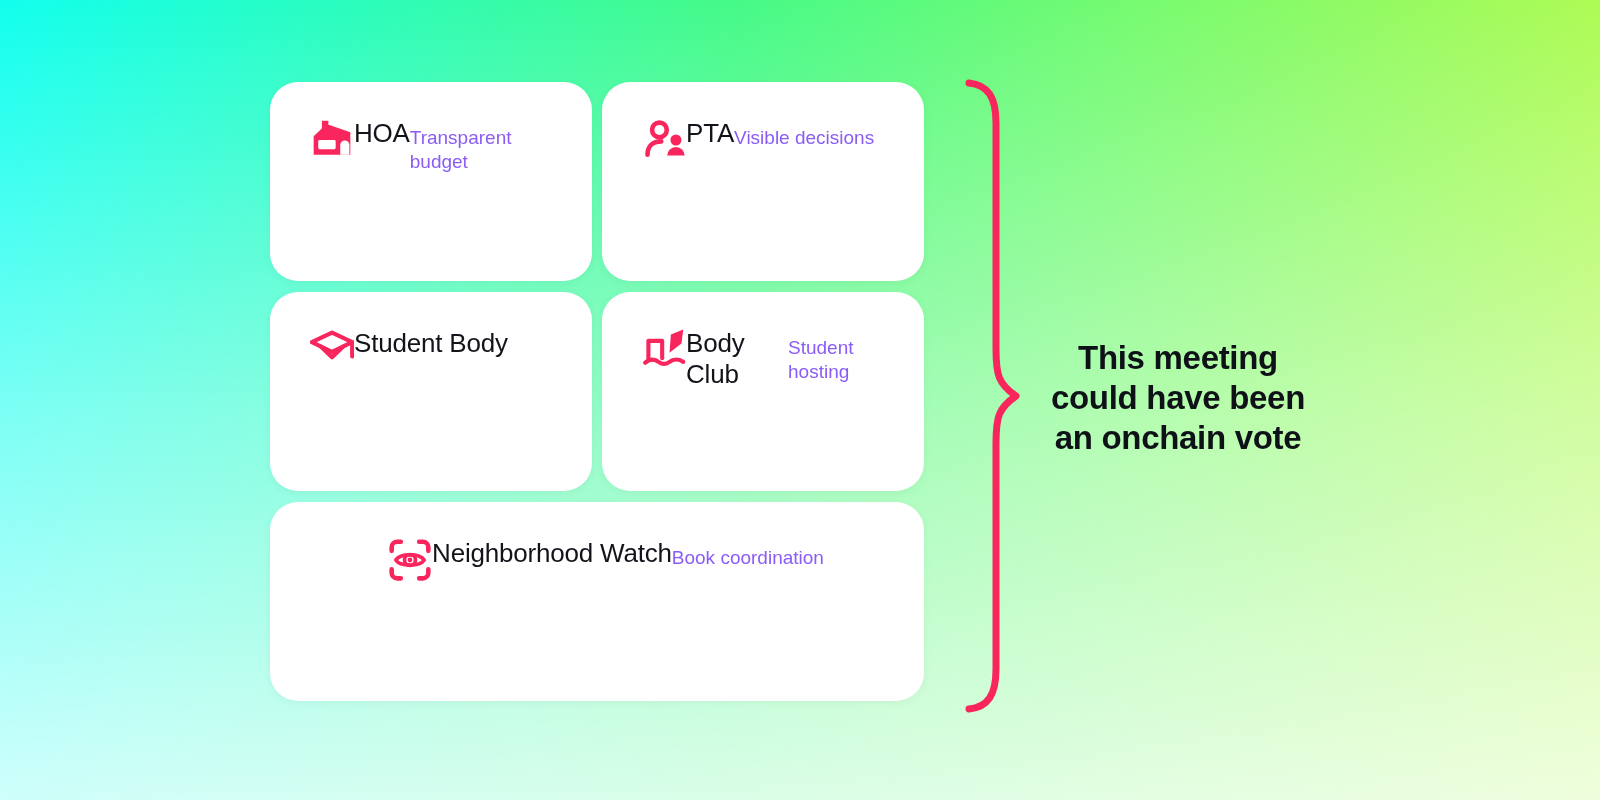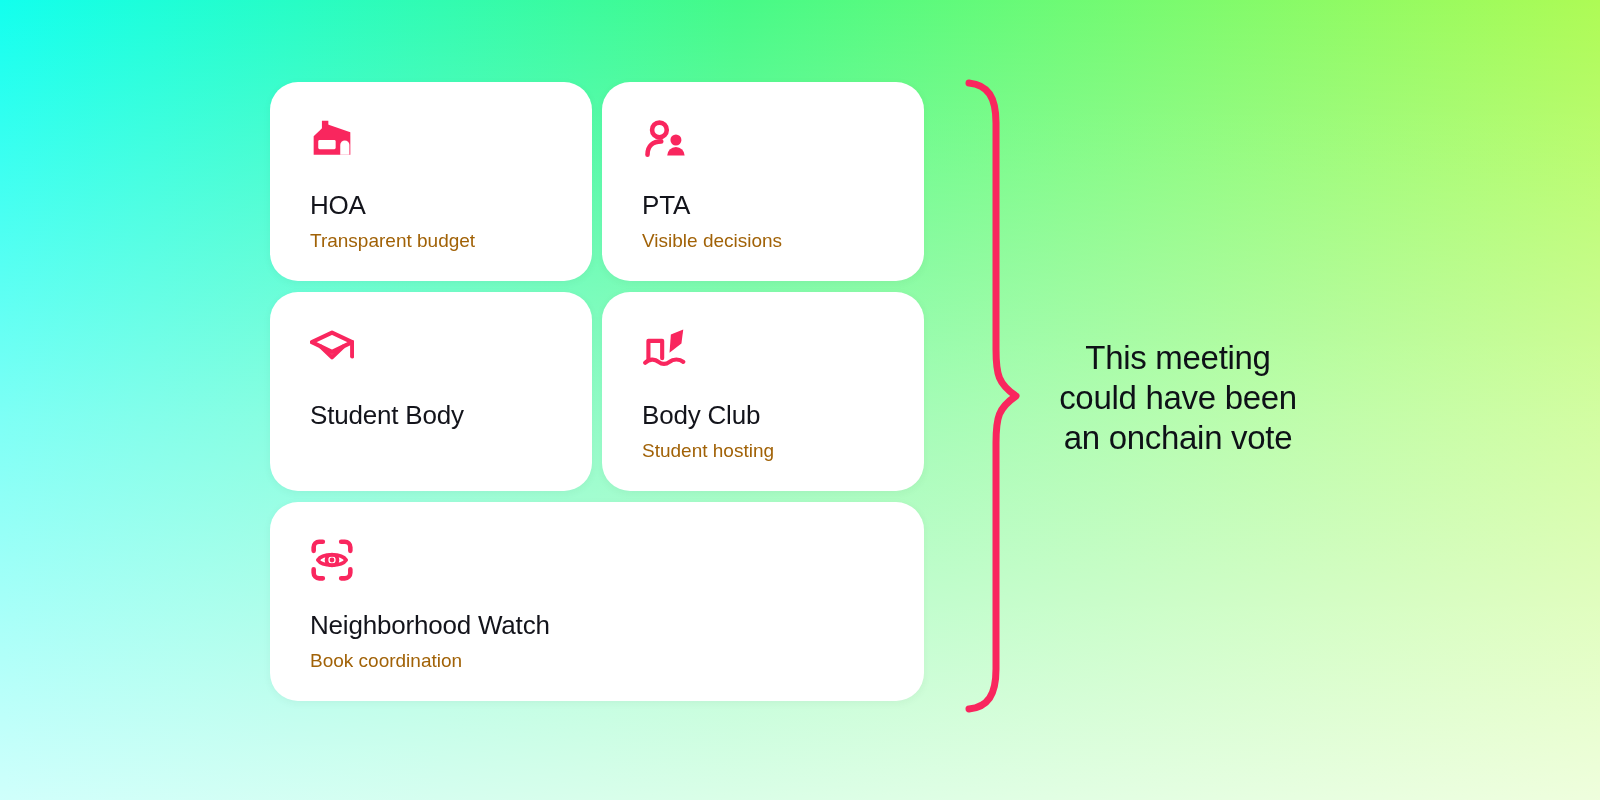--- a/index.html
+++ b/index.html
@@ -26,60 +26,60 @@
     grid-template-rows: 199px 199px 199px;
     column-gap: 10px;
     row-gap: 11px;
   }
   .card {
     background: #ffffff;
     border-radius: 28px;
     padding: 36px 22px 30px 40px;
     box-shadow: 0 2px 8px rgba(20, 60, 40, 0.05);
     display: flex;
-    flex-direction: column;
+    flex-direction: row;
   }
-  .card.wide { grid-column: 1 / -1; }
+  .card.wide { grid-column: 1 / -1; justify-content: center; }
   .card .icon {
     display: block;
     width: 44px;
     height: 44px;
     margin-bottom: 28px;
   }
   .card .icon svg { display: block; width: 44px; height: 44px; }
   .card-title {
     font-size: 26px;
     font-weight: 500;
     color: #13141B;
     letter-spacing: -0.2px;
     line-height: 1.2;
   }
   .card-subtitle {
     margin-top: 8px;
     font-size: 19px;
     font-weight: 400;
-    color: #a16207;
+    color: #8b5cf6;
     line-height: 1.25;
   }
   .brace {
     position: absolute;
     left: 960px;
     top: 78px;
     width: 66px;
     height: 636px;
   }
   .annotation {
     position: absolute;
     left: 1030px;
     top: 338px;
     width: 296px;
     text-align: center;
     font-size: 33px;
     line-height: 40px;
-    font-weight: 400;
+    font-weight: 700;
     color: #0E1117;
     letter-spacing: -0.3px;
   }
   .stroke-icon { stroke: #F9265E; fill: none; stroke-linecap: round; stroke-linejoin: round; }
   .fill-icon { fill: #F9265E; }
 </style>
 </head>
 <body>
 
 <div class="canvas">

